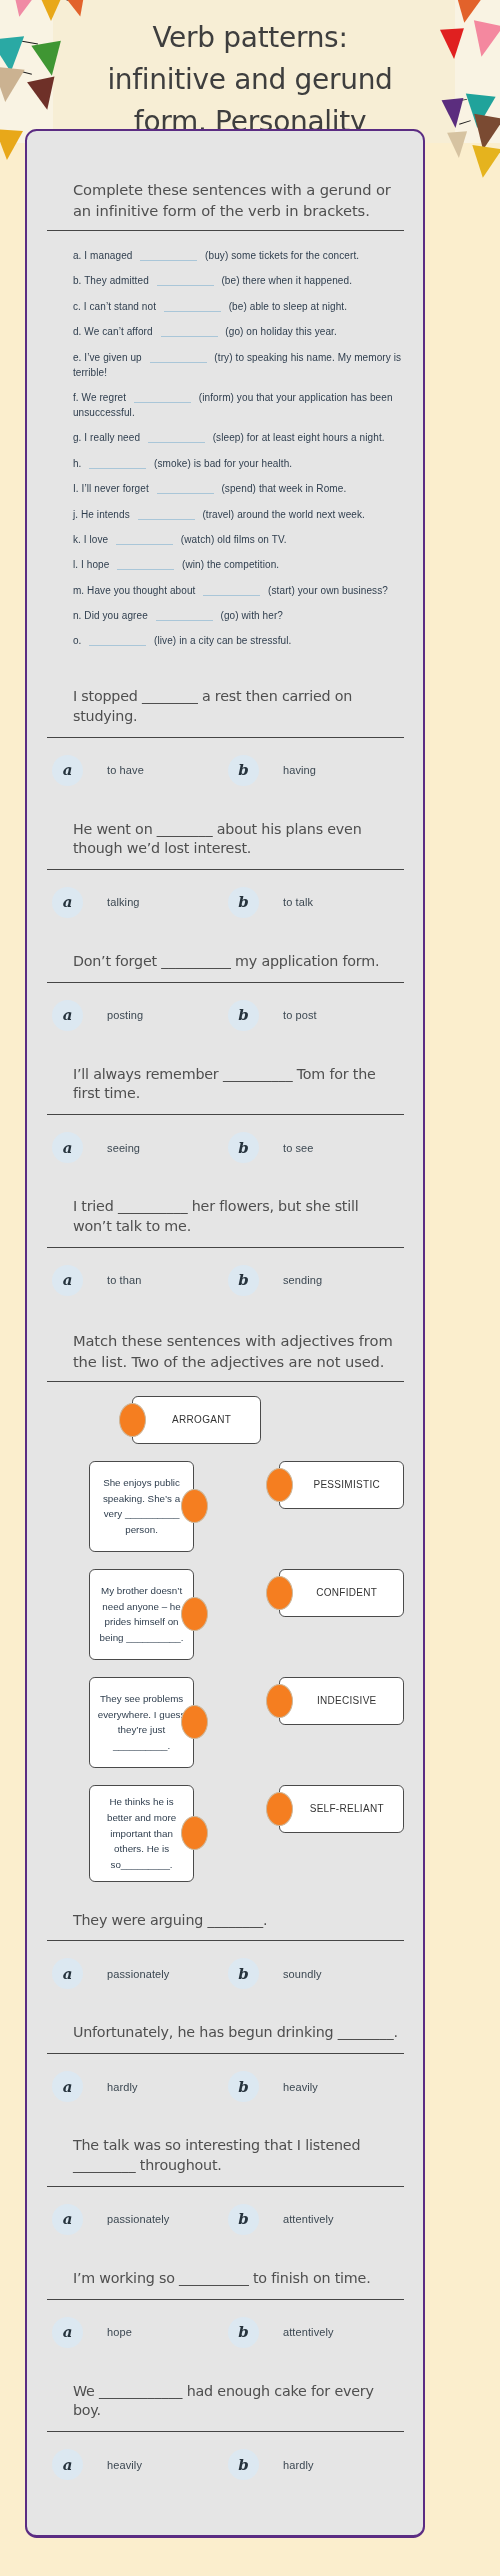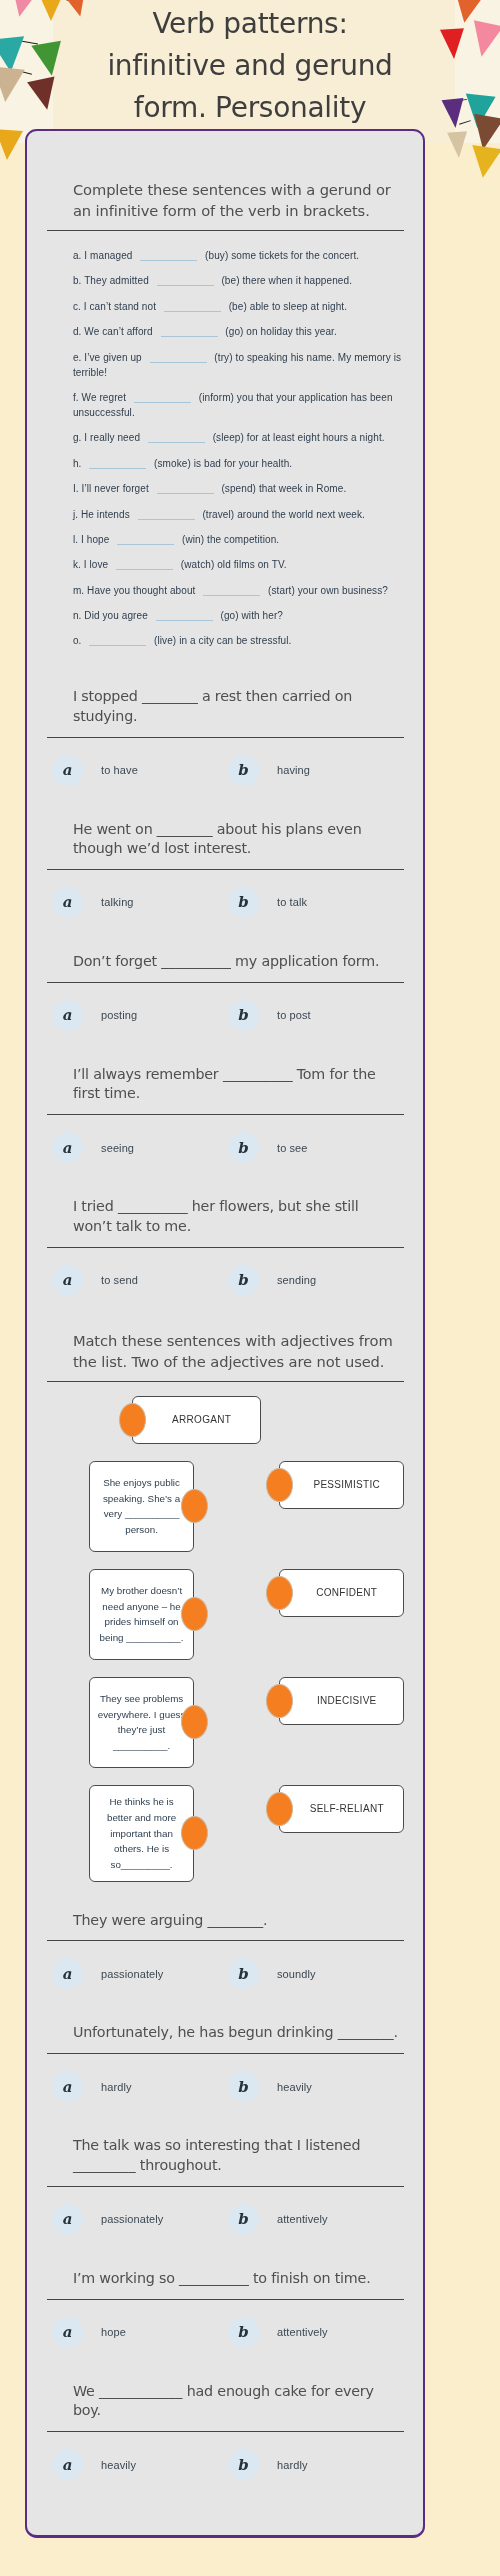--- a/index.html
+++ b/index.html
@@ -4,21 +4,21 @@
 <style>
   html,body{margin:0;padding:0;}
   body{
     width:500px;height:2576px;position:relative;overflow:hidden;
     background:var(--bg-page,#fbeecd);
     font-family:"Liberation Sans",sans-serif;
   }
   .top-strip{position:absolute;left:0;top:0;width:500px;height:143px;background:var(--bg-top,#f9f3e3);}
   .title-box{position:absolute;left:53px;top:0;width:402px;height:143px;background:var(--bg-title,#f7eed5);}
   .page-title{
-    position:absolute;left:39px;top:3px;width:422px;text-align:center;
+    position:absolute;left:39px;top:17px;width:422px;text-align:center;
     font-family:"DejaVu Sans",sans-serif;color:var(--text-dark,#3e3e3e);
     font-size:28px;line-height:42px;font-weight:400;letter-spacing:-0.3px;
   }
   .flag{position:absolute;width:0;height:0;border-left:0 solid transparent;border-right:0 solid transparent;border-top:0 solid #ccc;}
   .string{position:absolute;height:1.3px;background:#1d1d1d;}
   .card{
     position:absolute;left:25.4px;top:129px;width:400px;height:2409px;
     background:#e5e5e5;border:2px solid var(--card-border,#5b2c83);
     border-bottom-width:3.3px;border-radius:11.7px;box-sizing:border-box;
     padding:48px 19.5px 0 19.5px;
@@ -45,21 +45,21 @@
   }
   .q-divider{height:0;border-top:1.3px solid var(--divider,#454545);margin:10.4px 0 0 0;}
   .options{display:flex;margin:17px 0 0 5.2px;}
   .option{width:50%;display:flex;align-items:center;}
   .opt-circle{
     width:31px;height:31px;border-radius:50%;background:var(--circle-blue,#dce8f1);
     display:flex;align-items:center;justify-content:center;flex:0 0 31px;
     font-family:"DejaVu Serif",serif;font-style:italic;font-weight:600;
     font-size:15px;color:#26333d;
   }
-  .opt-label{margin-left:18px;font-size:11px;color:#3c4852;letter-spacing:0.1px;}
+  .opt-label{margin-left:24px;font-size:11px;color:#3c4852;letter-spacing:0.1px;}
   .match-section{margin-top:9px;}
   .match-row{display:flex;align-items:flex-start;margin-bottom:17px;}
   .match-left{
     position:relative;margin-left:42px;width:109px;box-sizing:border-box;
     border:1.3px solid var(--match-border,#4a4a4a);border-radius:5.9px;background:#fff;
     padding:8.5px 6.5px;min-height:91px;
     display:flex;align-items:center;justify-content:center;
     text-align:center;font-size:9.8px;line-height:15.6px;color:var(--text-item,#2f3e4e);
   }
   .match-right{
@@ -132,24 +132,24 @@
   <div class="fill-item"><span>f. We regret</span><span class="blank"></span><span>(inform) you that your application has been unsuccessful.</span></div>
 
   <div class="fill-item"><span>g. I really need</span><span class="blank"></span><span>(sleep) for at least eight hours a night.</span></div>
 
   <div class="fill-item"><span>h.</span><span class="blank"></span><span>(smoke) is bad for your health.</span></div>
 
   <div class="fill-item"><span>I. I’ll never forget</span><span class="blank"></span><span>(spend) that week in Rome.</span></div>
 
   <div class="fill-item"><span>j. He intends</span><span class="blank"></span><span>(travel) around the world next week.</span></div>
 
+  <div class="fill-item"><span>k. I love</span><span class="blank"></span><span>(watch) old films on TV.</span></div>
+
   <div class="fill-item"><span>l. I hope</span><span class="blank"></span><span>(win) the competition.</span></div>
 
-  <div class="fill-item"><span>k. I love</span><span class="blank"></span><span>(watch) old films on TV.</span></div>
-
   <div class="fill-item"><span>m. Have you thought about</span><span class="blank"></span><span>(start) your own business?</span></div>
 
   <div class="fill-item"><span>n. Did you agree</span><span class="blank"></span><span>(go) with her?</span></div>
 
   <div class="fill-item"><span>o.</span><span class="blank"></span><span>(live) in a city can be stressful.</span></div>
 </div>
 
   <div class="section-gap"></div>
 
   <div>
@@ -212,21 +212,21 @@
       </div>
     </div>
   </div>
 
   <div class="mcq">
     <div class="q-text">I tried __________ her flowers, but she still won’t talk to me.</div>
     <div class="q-divider"></div>
     <div class="options">
       <div class="option">
         <span class="opt-circle">a</span>
-        <span class="opt-label">to send</span>
+        <span class="opt-label">to than</span>
       </div>
       <div class="option">
         <span class="opt-circle">b</span>
         <span class="opt-label">sending</span>
       </div>
     </div>
   </div>
 </div>
 
   <div class="instruction">Match these sentences with adjectives from the list. Two of the adjectives are not used.</div>

